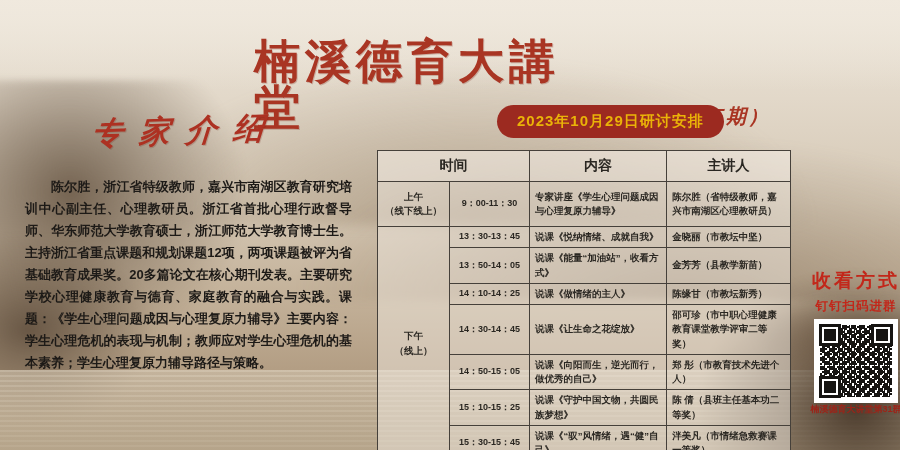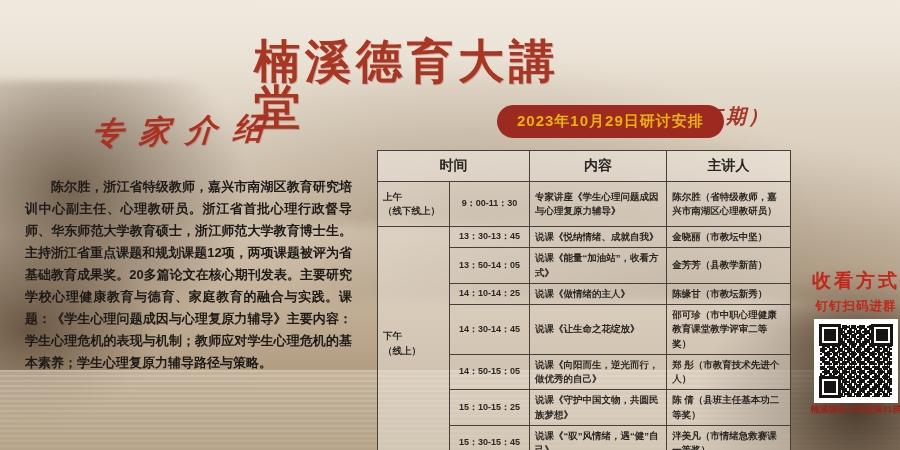--- a/index.html
+++ b/index.html
@@ -38,21 +38,21 @@
     font-style:italic;font-weight:bold;font-size:31px;color:#ad3122;letter-spacing:16px;
     transform:rotate(-2deg) skewX(-6deg);white-space:nowrap;text-shadow:1px 1px 0 rgba(110,30,20,.2);}
   .bio{position:absolute;left:25px;top:176px;width:327px;margin:0;font-size:13px;font-weight:bold;
     color:#1d1a17;line-height:22px;text-align:justify;text-indent:2em;}
   
   table.schedule{position:absolute;left:377px;top:150px;width:414px;border-collapse:collapse;
     background:rgba(243,237,227,.48);color:#2a2722;}
   .schedule th,.schedule td{border:1px solid #45403a;padding:3px 5px;vertical-align:middle;}
   .schedule th{font-size:14px;font-weight:bold;padding:6px 4px;background:rgba(243,237,227,.25);}
   .schedule td{font-size:9.5px;font-weight:bold;line-height:1.5;}
-  td.period{white-space:pre-line;width:66px;}
+  td.period{text-align:center;white-space:pre-line;width:66px;}
   td.time{text-align:center;white-space:nowrap;width:70px;font-size:9px;}
   td.content{width:138px;}
   td.speaker{width:124px;}
   tr.tall td{height:38px;}
   
   .watch{position:absolute;left:803px;top:268px;width:106px;text-align:center;}
   .watch-title{font-size:19px;font-weight:bold;color:#c2271a;letter-spacing:3px;}
   .watch-sub{font-size:12.5px;font-weight:bold;color:#c2271a;margin-top:4px;letter-spacing:1px;}
   .qr{position:relative;width:78px;height:78px;background:#fff;margin:7px auto 3px;box-shadow:0 0 0 3px #fff;}
   .qr-modules{position:absolute;inset:3px;

